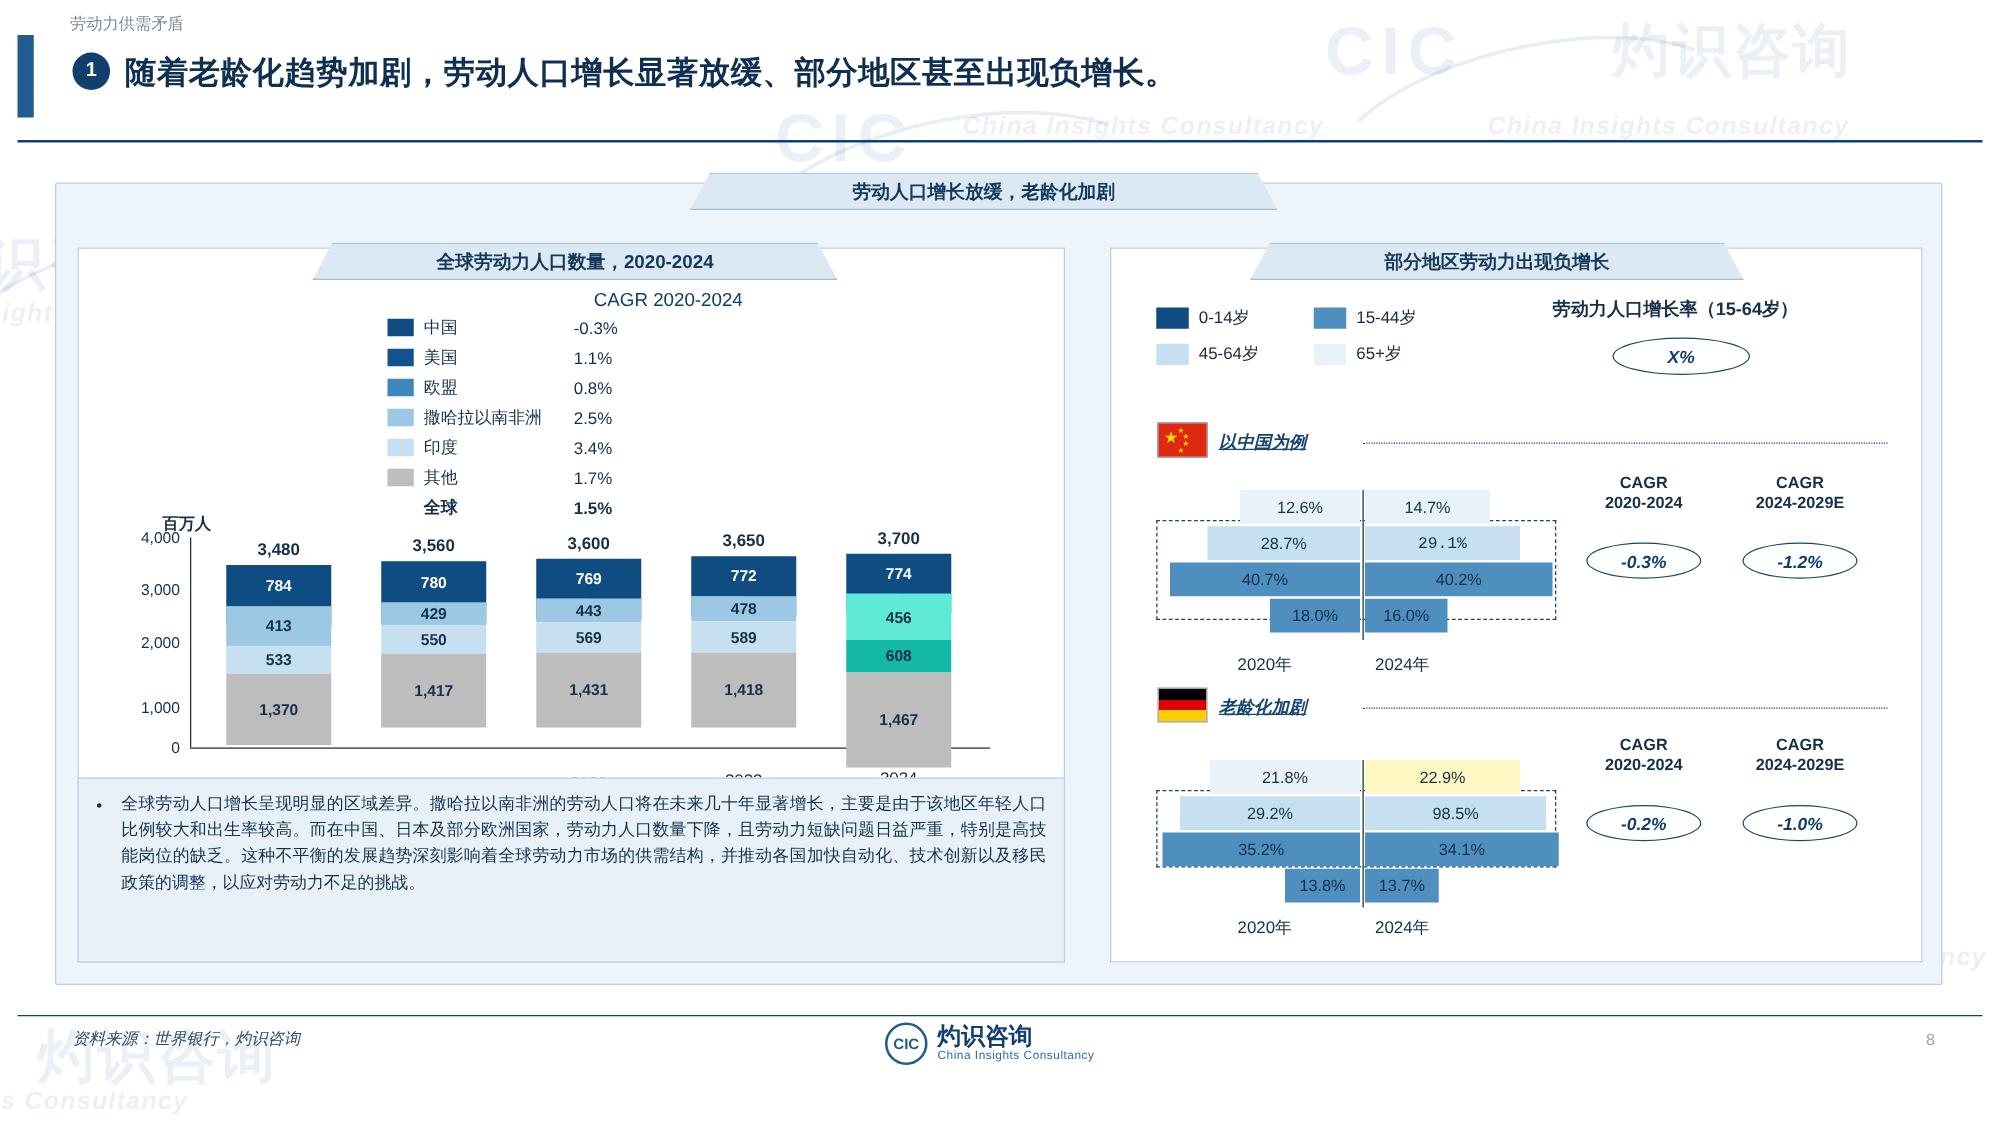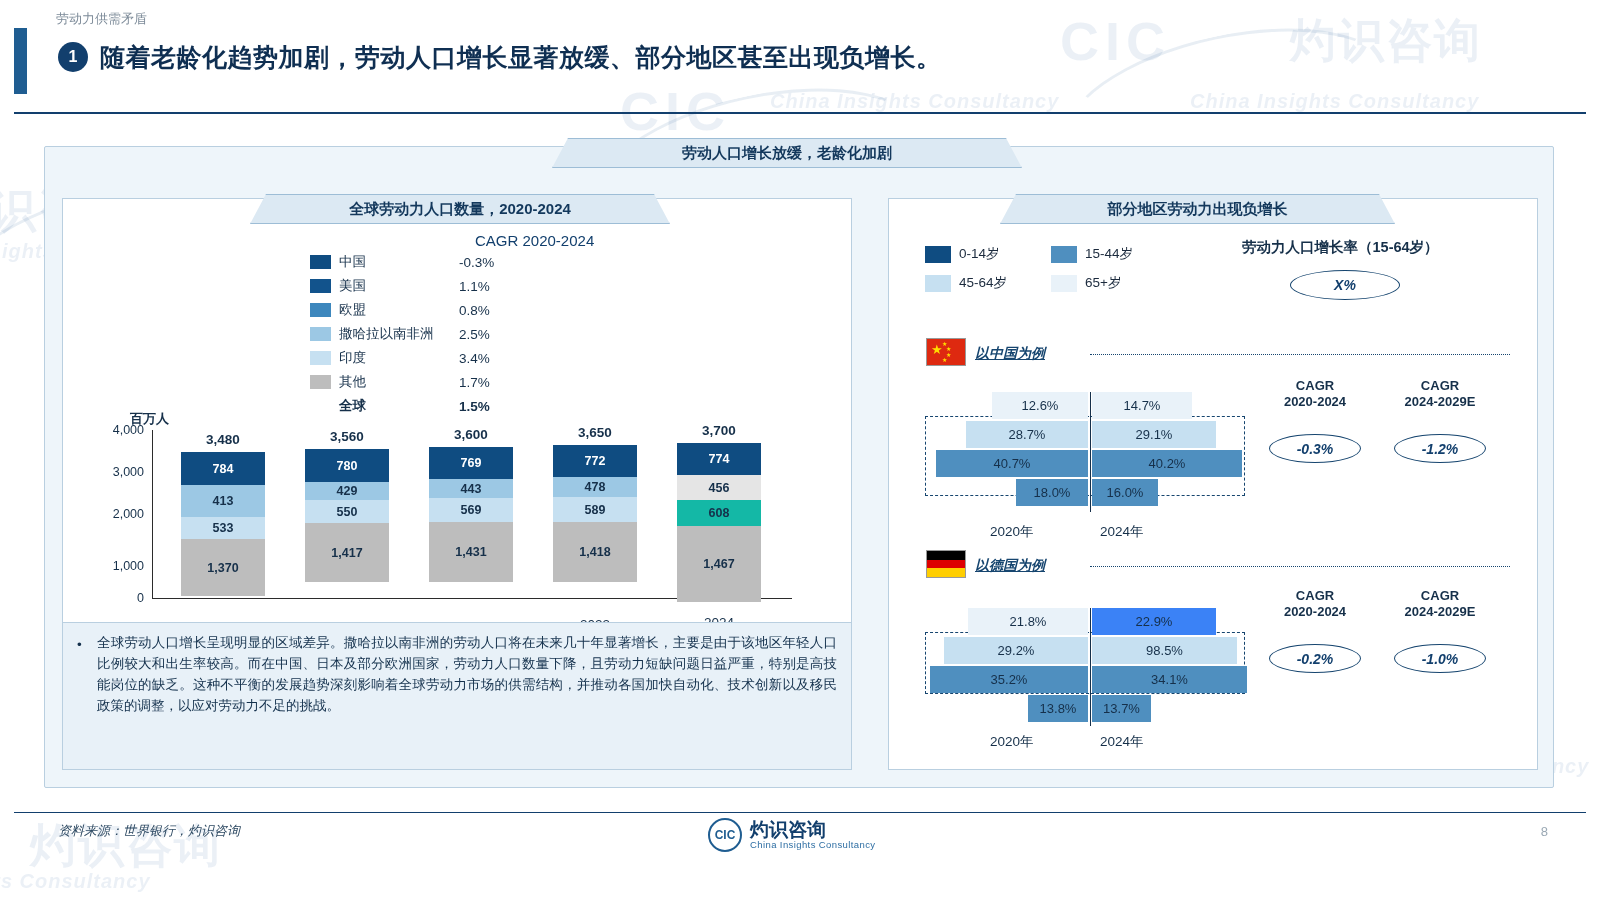--- a/index.html
+++ b/index.html
@@ -276,21 +276,21 @@
       <div class="x-lab">2023</div>
     </div>
 
     <div class="bargroup" style="left:524px; height:155px;">
       <div class="bar-total" style="top:-20px">3,700</div>
       <div class="seg" style="height:32px;background:#0f4c81;color:#fff">774</div>
       <div class="seg split-lbl" style="height:16px;">
         <span style="background:#3d87bd;color:#fff;height:16px;line-height:16px;">174</span>
         <span style="background:#12538c;color:#fff;height:16px;line-height:16px;">221</span>
       </div>
-      <div class="seg" style="height:25px;background:#e5e5e5;color:#16304a">456</div>
+      <div class="seg" style="height:37px;background:#5eead4;color:#16304a">456</div>
       <div class="seg" style="height:26px;background:#14b8a6;color:#16304a">608</div>
       <div class="seg" style="height:76px;background:#bdbdbd;color:#16304a">1,467</div>
       <div class="x-lab">2024</div>
     </div>
 
   </div>
 </div>
 
 <div class="note">
   <span class="bullet">•</span>
@@ -359,34 +359,34 @@
   <div class="prow">
       <div class="pbar" style="right:0; width:72px; background:#4f8fbf;">18.0%</div>
     </div>
 </div>
 
 <div class="pyr" style="left:1092px; top:392px; width:158px;">
   <div class="prow">
       <div class="pbar" style="left:0; width:100px; background:#e9f2f9;">14.7%</div>
     </div>
   <div class="prow">
-      <div class="pbar" style="left:0; width:124px; background:#c6e0f1;">29.1%</div>
+      <div class="pbar" style="left:0; width:124px; background:#c6e0f1;font-family:Liberation Mono, monospace;">29.1%</div>
     </div>
   <div class="prow">
       <div class="pbar" style="left:0; width:150px; background:#4f8fbf;">40.2%</div>
     </div>
   <div class="prow">
       <div class="pbar" style="left:0; width:66px; background:#4f8fbf;">16.0%</div>
     </div>
 </div>
 <div class="year-lb" style="left:990px; top:523px;">2020年</div>
 <div class="year-lb" style="left:1100px; top:523px;">2024年</div>
 
 <div class="flag flag-de" style="left:926px; top:550px;"></div>
-<div class="case-lb" style="left:975px; top:557px;">以德国为例</div>
+<div class="case-lb" style="left:975px; top:557px;">老龄化加剧</div>
 <div class="dotline" style="left:1090px; top:566px; width:420px;"></div>
 
 <div class="cagr-hd2" style="left:1260px; top:588px;">CAGR</div>
 <div class="cagr-hd2" style="left:1260px; top:604px;">2020-2024</div>
 <div class="cagr-hd2" style="left:1385px; top:588px;">CAGR</div>
 <div class="cagr-hd2" style="left:1385px; top:604px;">2024-2029E</div>
 <div class="cagr-val" style="left:1269px; top:644px;">-0.2%</div>
 <div class="cagr-val" style="left:1394px; top:644px;">-1.0%</div>
 
 <div class="vline" style="left:1090px; top:608px; height:118px;"></div>
@@ -401,21 +401,21 @@
     </div>
   <div class="prow">
       <div class="pbar" style="right:0; width:158px; background:#4f8fbf;">35.2%</div>
     </div>
   <div class="prow">
       <div class="pbar" style="right:0; width:60px; background:#4f8fbf;">13.8%</div>
     </div>
 </div>
 <div class="pyr" style="left:1092px; top:608px; width:158px;">
   <div class="prow">
-      <div class="pbar" style="left:0; width:124px; background:#3b82f6;">22.9%</div>
+      <div class="pbar" style="left:0; width:124px; background:#fef9c3;">22.9%</div>
     </div>
   <div class="prow">
       <div class="pbar" style="left:0; width:145px; background:#c6e0f1;">98.5%</div>
     </div>
   <div class="prow">
       <div class="pbar" style="left:0; width:155px; background:#4f8fbf;">34.1%</div>
     </div>
   <div class="prow">
       <div class="pbar" style="left:0; width:59px; background:#4f8fbf;">13.7%</div>
     </div>

